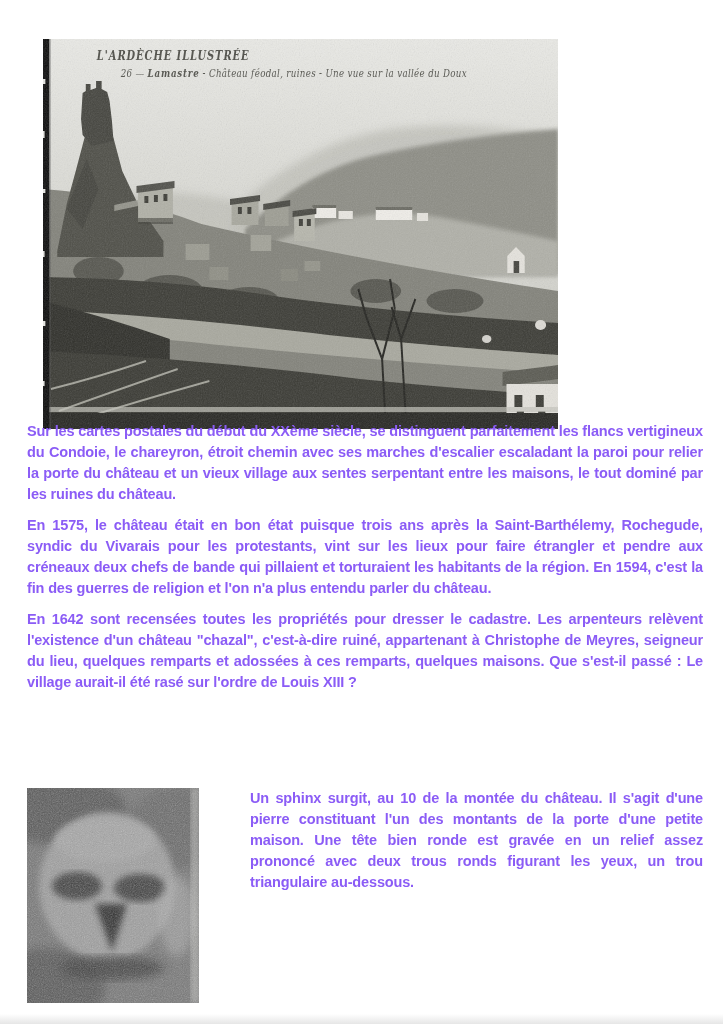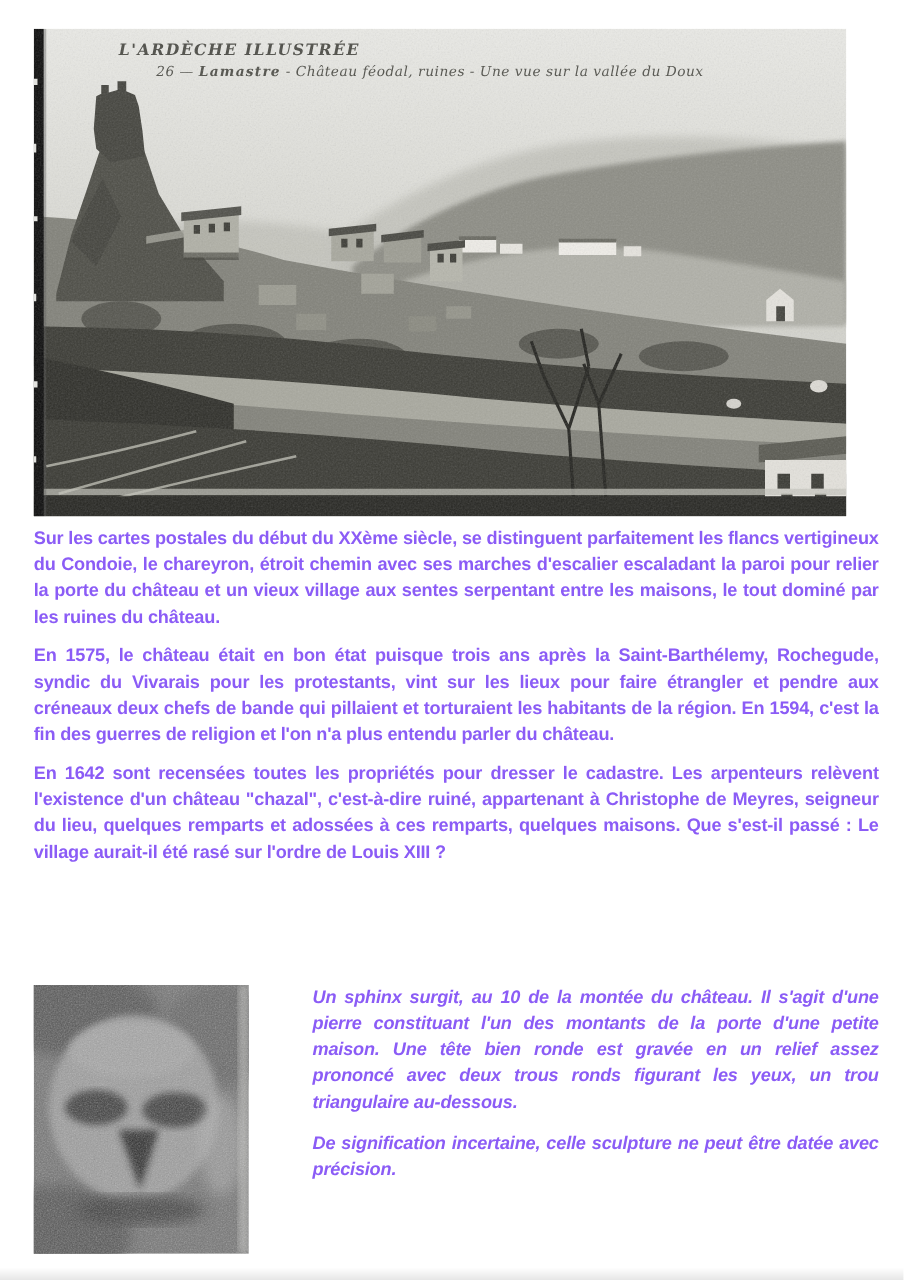--- a/index.html
+++ b/index.html
@@ -1,39 +1,39 @@
 <!DOCTYPE html>
 <html><head>
 <meta charset="utf-8">
 <style>
   html,body { margin:0; padding:0; background:#ffffff; }
   .page {
     position:relative; width:723px; height:1024px; background:#ffffff;
     overflow:hidden; font-family:"Liberation Sans", sans-serif;
   }
   
-  .postcard { position:absolute; left:27px; top:23px; width:650px; height:390px; margin:0; }
+  .postcard { position:absolute; left:27px; top:23px; width:515px; height:390px; margin:16px; }
   .postcard svg { display:block; width:100%; height:100%; }
   .pc-title {
     font-family:"DejaVu Serif", serif; font-style:italic; font-weight:bold;
     font-size:12.5px; letter-spacing:1.2px; fill:#4c4c46;
   }
   .pc-caption {
     font-family:"DejaVu Serif", serif; font-style:italic;
     font-size:11px; letter-spacing:0.4px; fill:#50504a;
   }
   .pc-caption .pc-bold { font-weight:bold; letter-spacing:1px; }
   
   .body-text { position:absolute; left:27px; top:421px; width:676px; }
   .body-text p, .sphinx-text p {
     margin:0 0 10px 0; font-size:14.5px; line-height:21px; font-weight:bold;
     color:#8b5cf6; text-align:justify; letter-spacing:-0.15px;
   }
   
-  .sphinx-row { position:absolute; left:27px; top:788px; width:676px; display:flex; align-items:flex-start;font-style:italic; }
+  .sphinx-row { position:absolute; left:27px; top:788px; width:676px; display:flex; align-items:flex-start; }
   .sphinx-figure { flex:0 0 auto; width:172px; height:215px; margin:0; }
   .sphinx-figure svg { display:block; width:100%; height:100%; }
   .sphinx-text { margin-left:51px; width:453px; }
   .sphinx-text p { margin-bottom:12px; }
   .page-bottom-edge {
     position:absolute; left:0; bottom:0; width:723px; height:10px;
     background:linear-gradient(#ffffff, #e6e6e6);
   }
 </style>
 </head>
@@ -217,18 +217,17 @@
         </g>
         <path d="M68,116 L100,116 L85,164 Z" fill="#2e2e2e" filter="url(#sb3)"></path>
         <ellipse cx="85" cy="180" rx="52" ry="12" fill="#3c3c3c" filter="url(#sb5)" opacity="0.85"></ellipse>
         <ellipse cx="150" cy="128" rx="18" ry="40" fill="#b4b4b4" filter="url(#sb5)" opacity="0.55"></ellipse>
         <rect x="164" y="0" width="8" height="215" fill="#d8d8d4" opacity="0.55" filter="url(#sb3)"></rect>
         <rect x="0" y="0" width="172" height="215" filter="url(#grain2)" opacity="0.45"></rect>
       </svg>
     </figure>
     <div class="sphinx-text">
       <p>Un sphinx surgit, au 10 de la montée du château. Il s'agit d'une pierre constituant l'un des montants de la porte d'une petite maison. Une tête bien ronde est gravée en un relief assez prononcé avec deux trous ronds figurant les yeux, un trou triangulaire au-dessous.</p>
-      <p>De signification  incertaine, celle sculpture ne peut être datée avec précision.</p>
     </div>
   </section>
 
   <div class="page-bottom-edge"></div>
 </div>
 
 </body></html>

